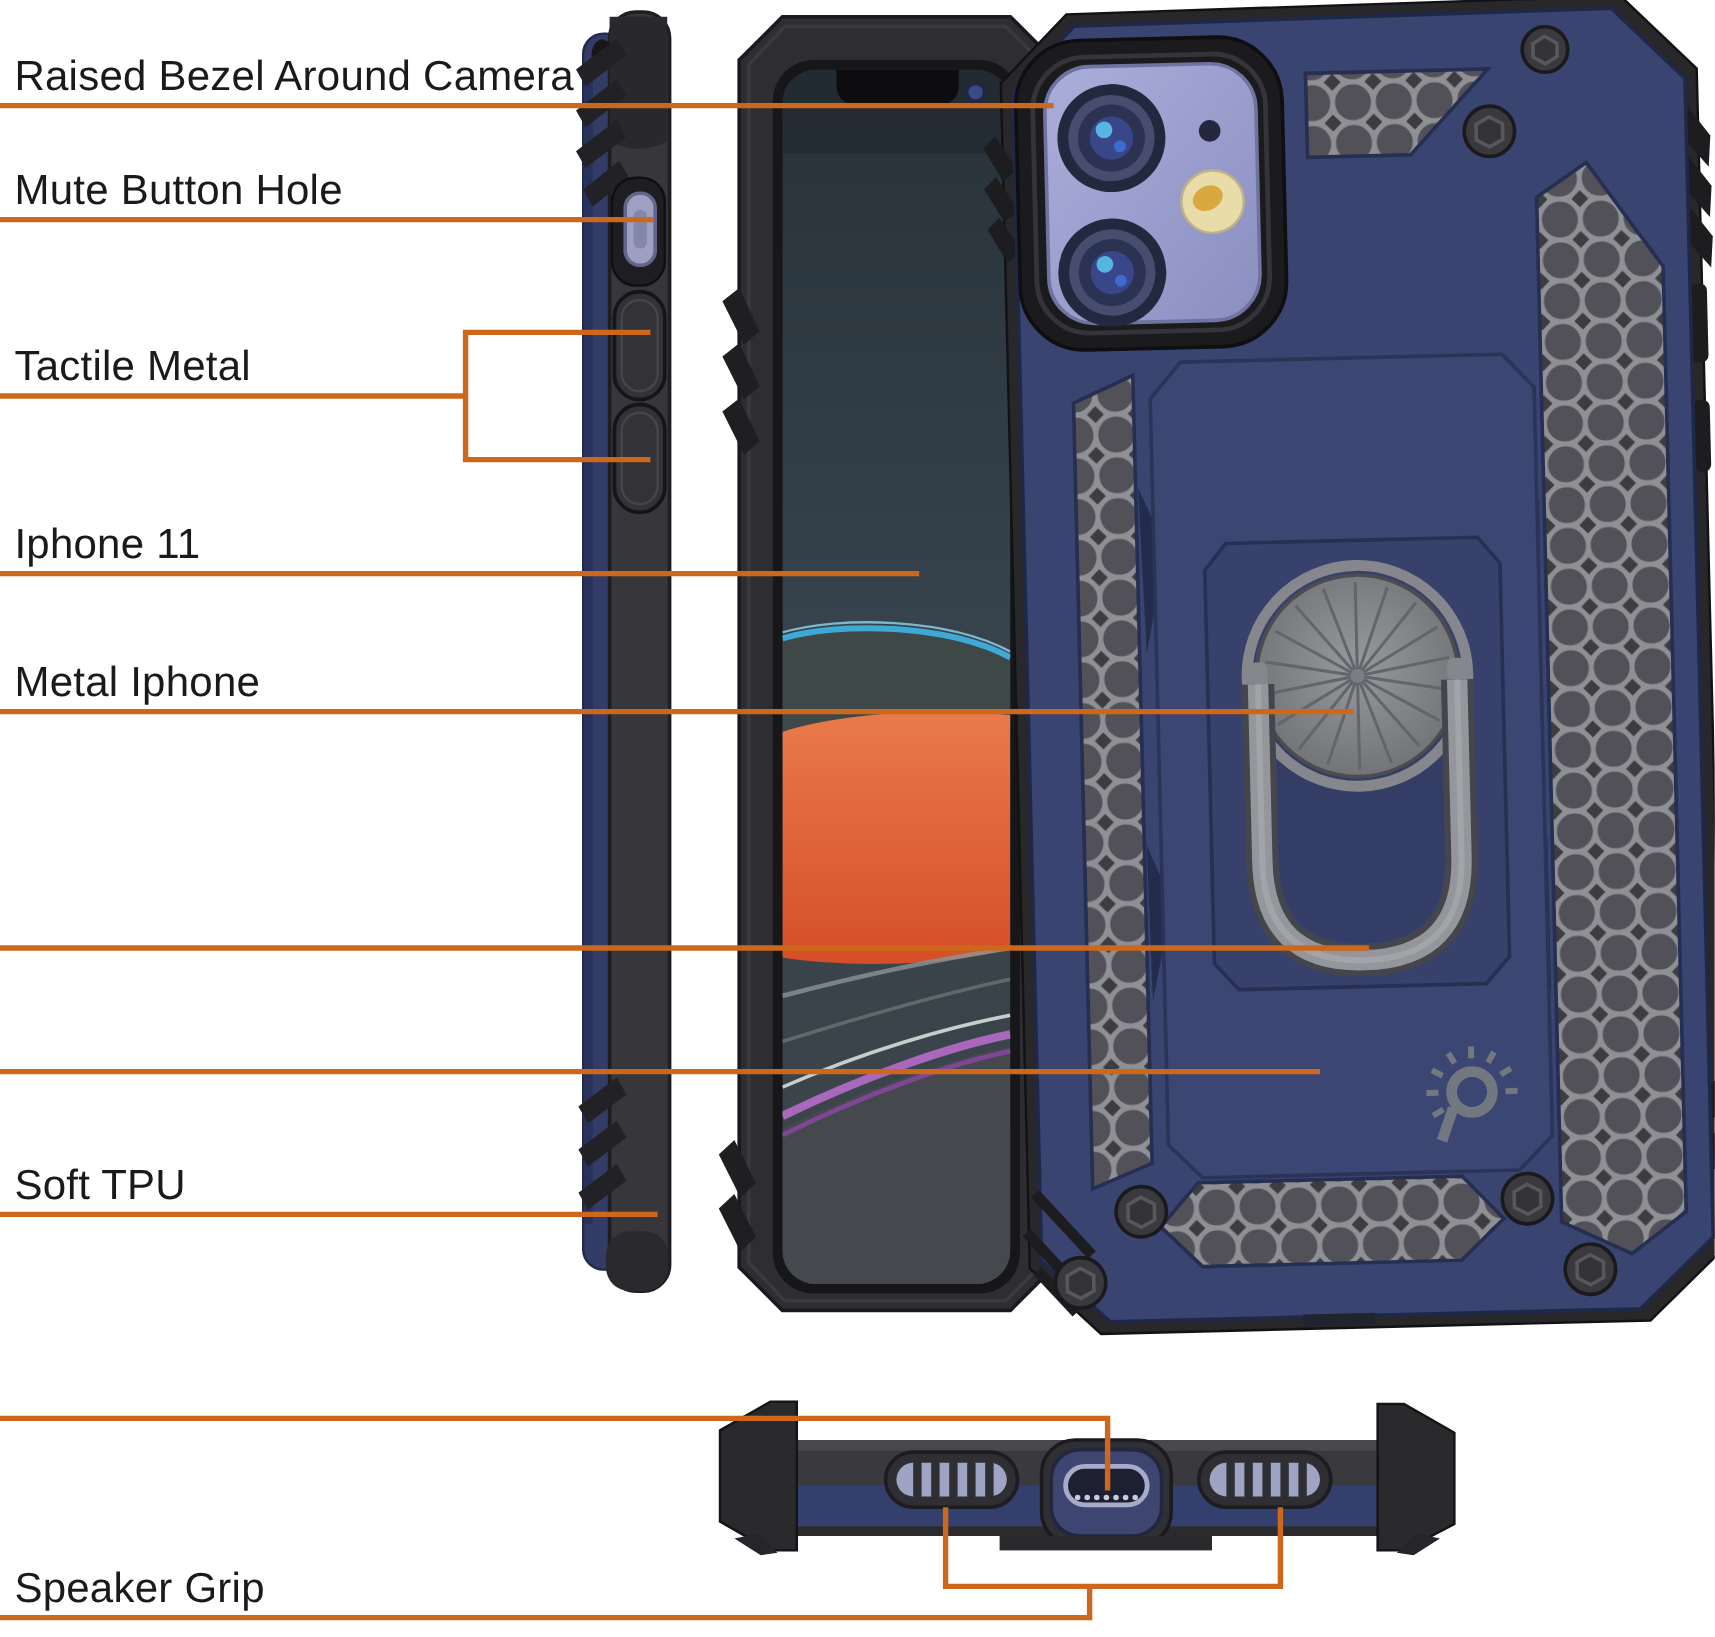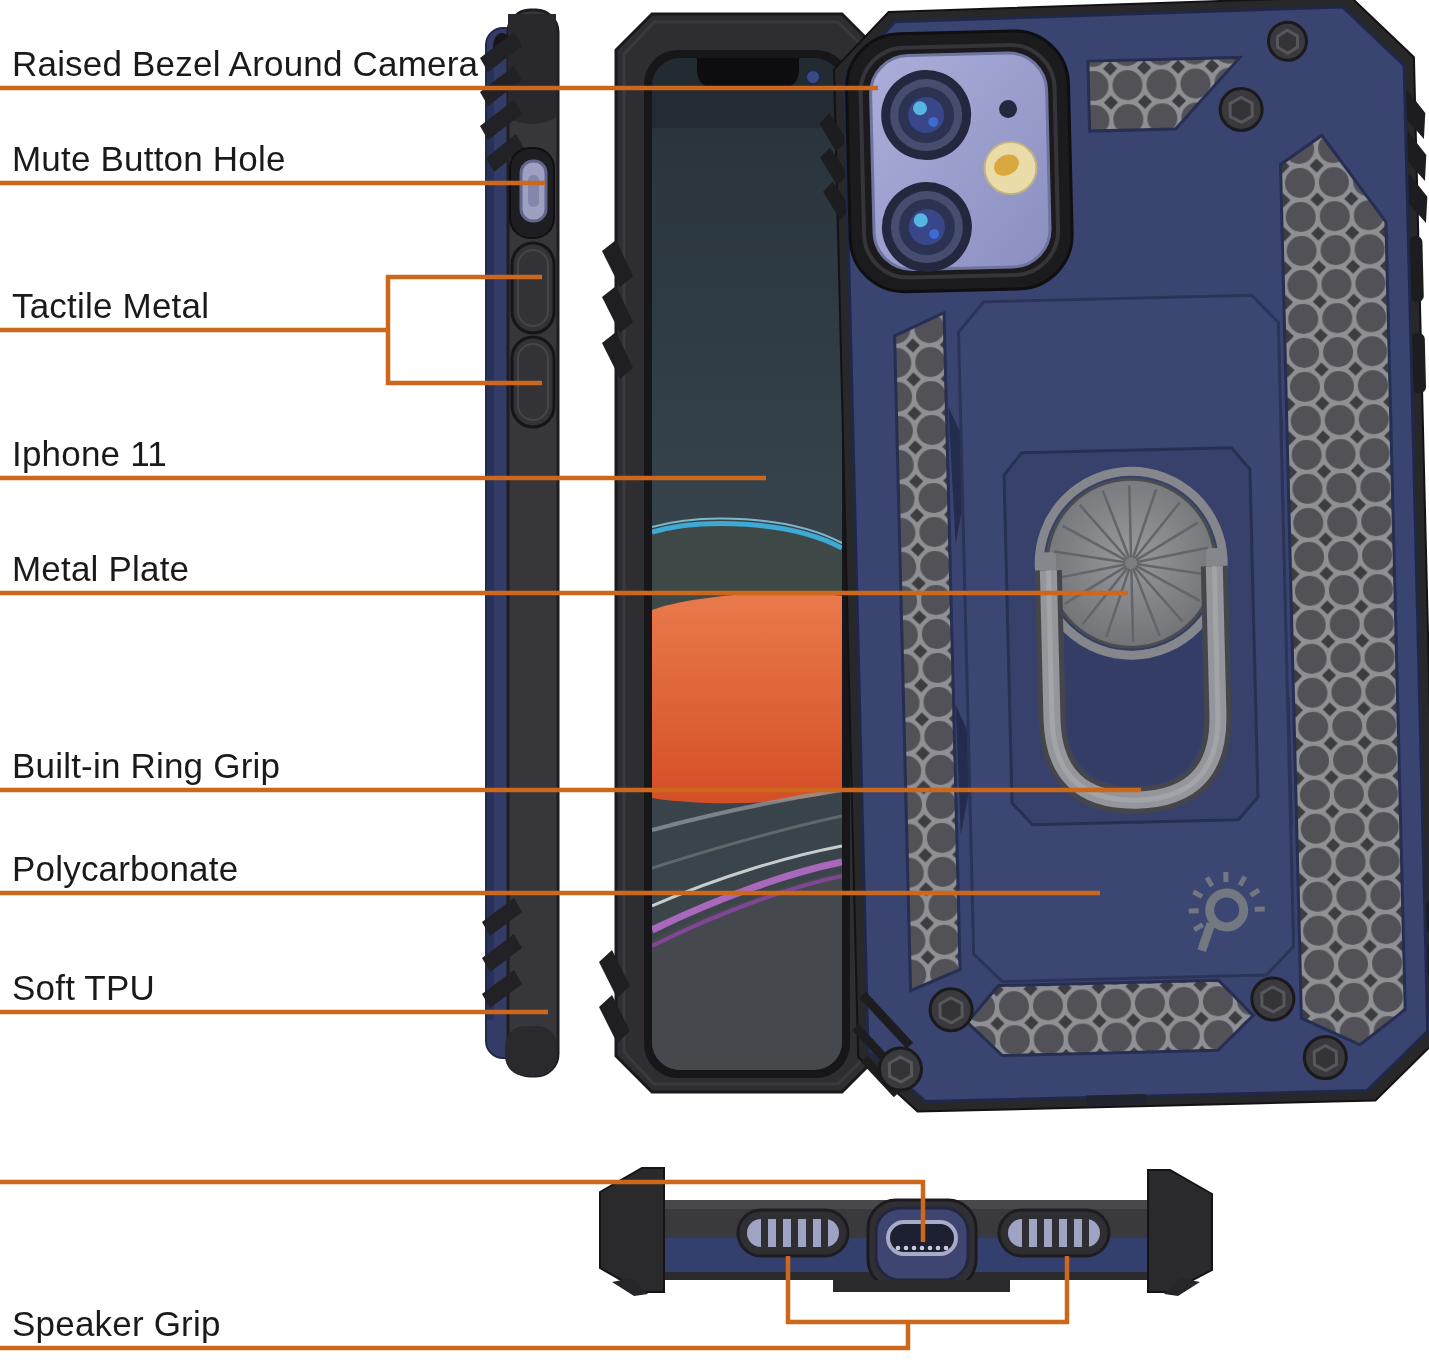--- a/index.html
+++ b/index.html
@@ -325,19 +325,17 @@
       <path d="M0,1012 H548"></path>
       <path d="M0,1182 H923 V1242"></path>
       <path d="M0,1348 H908 V1322 M788,1256 V1322 H1067 V1256"></path>
     </g>
   </svg>
 
   <div class="label" style="top:139px">Mute Button Hole</div>
   <div class="label" style="top:44px">Raised Bezel Around Camera</div>
   <div class="label" style="top:286px">Tactile Metal</div>
   <div class="label" style="top:434px">Iphone 11</div>
-  <div class="label" style="top:549px">Metal Plate</div>
-  <div class="label" style="top:746px">Built-in Ring Grip</div>
-  <div class="label" style="top:849px">Polycarbonate</div>
+  <div class="label" style="top:549px">Metal Iphone</div>
   <div class="label" style="top:968px">Soft TPU</div>
   <div class="label" style="top:1304px">Speaker Grip</div>
 
 </div>
 
 </body></html>

